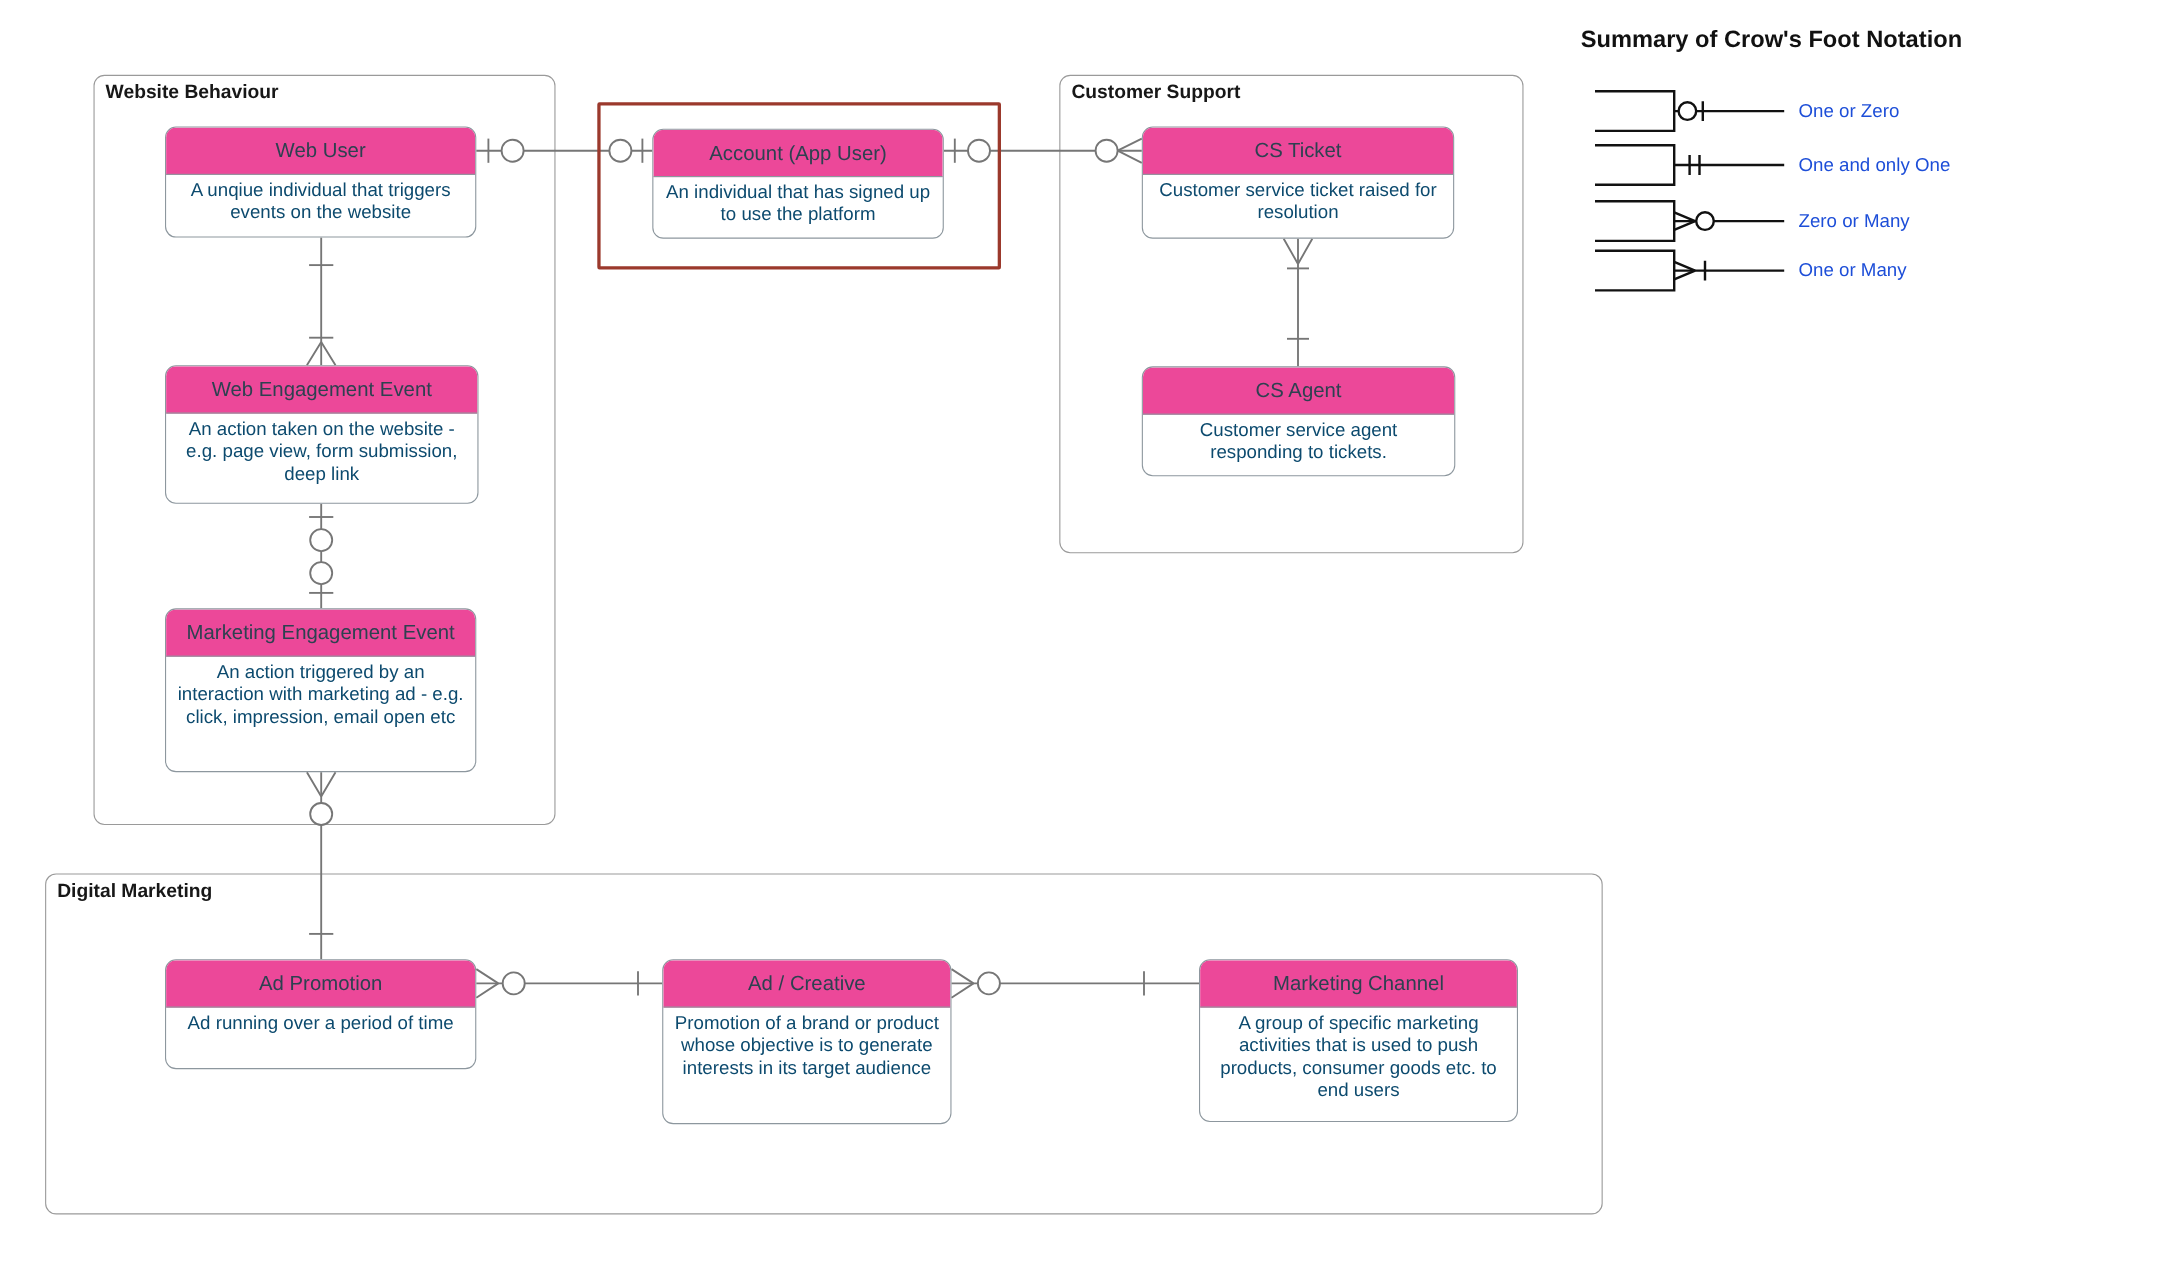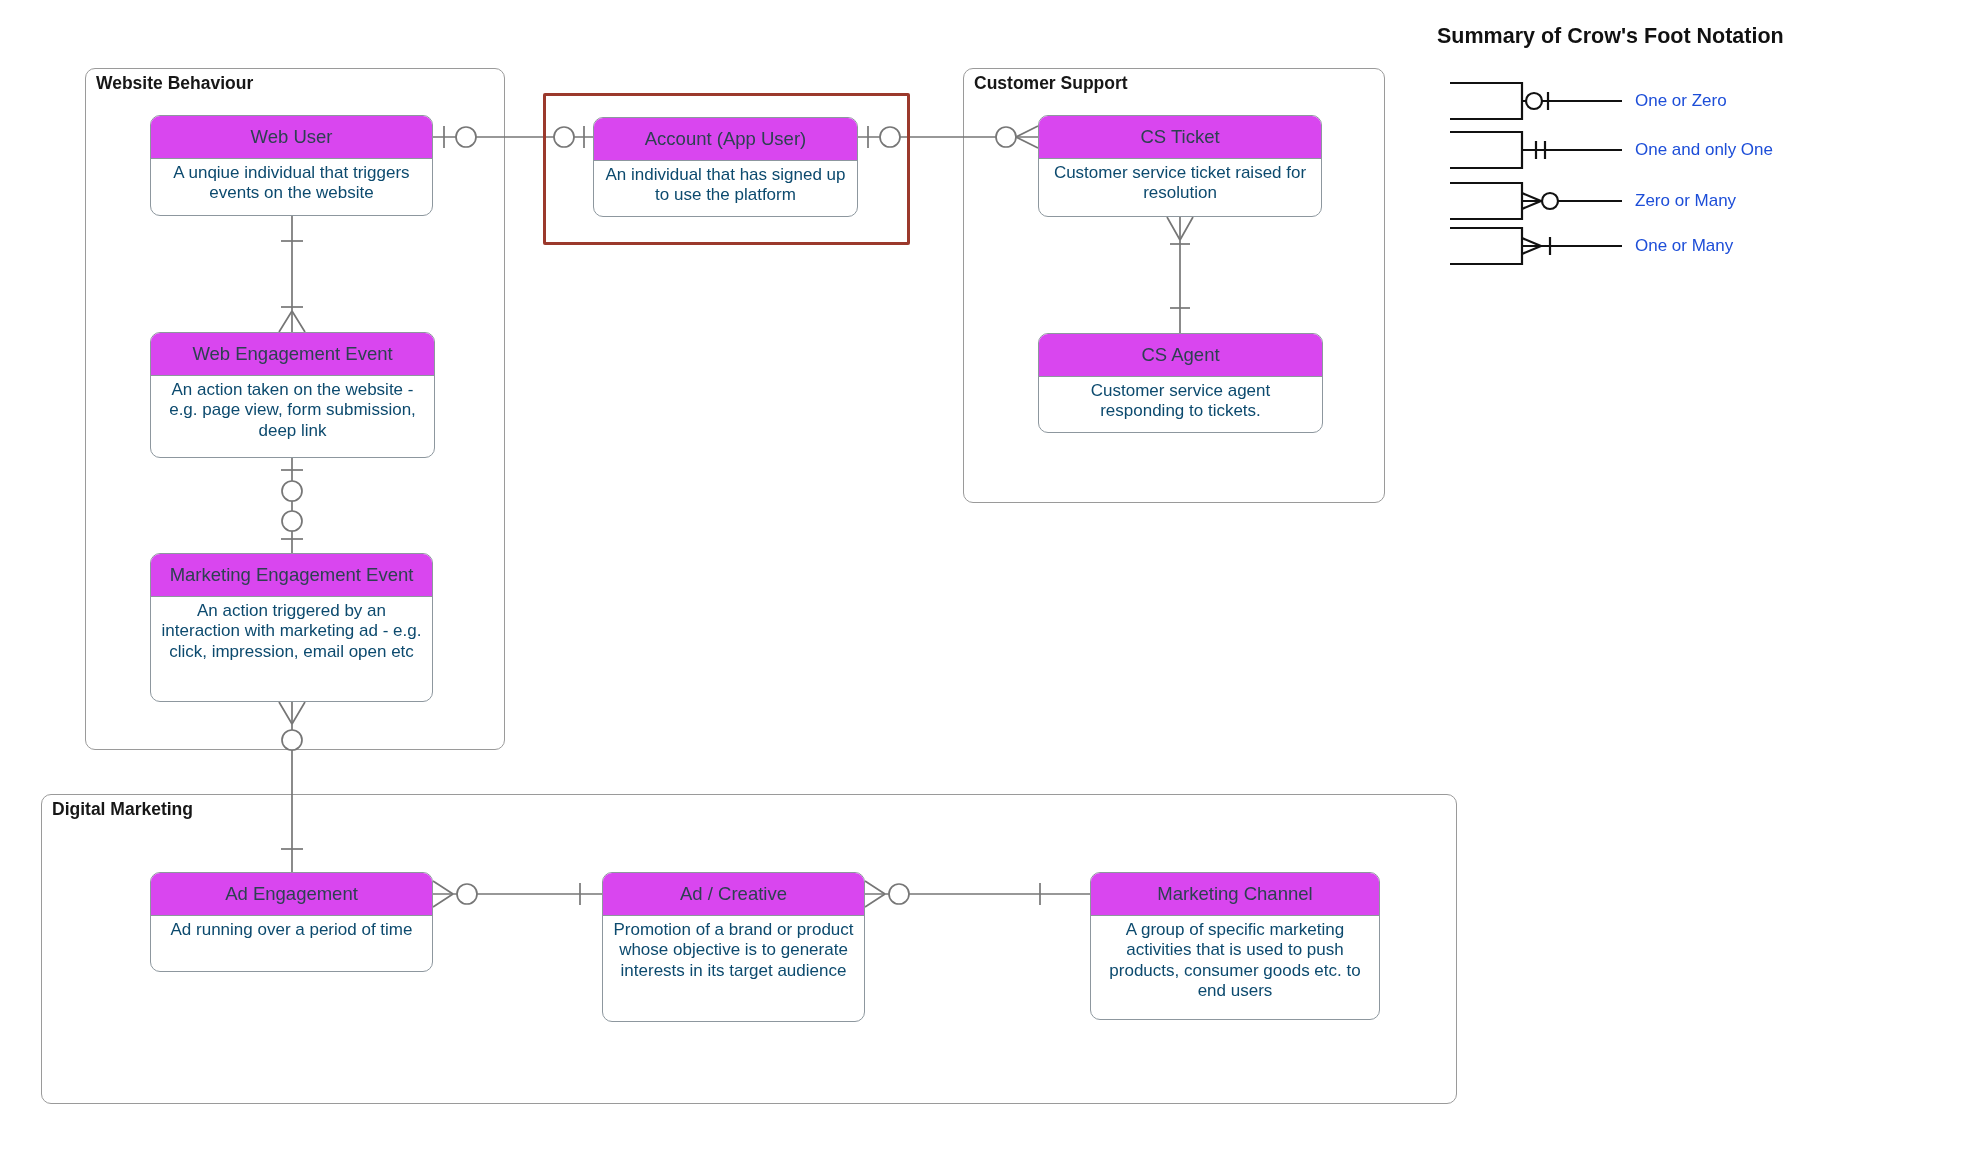--- a/index.html
+++ b/index.html
@@ -27,21 +27,21 @@
   .highlight-box{
     position:absolute;left:543px;top:93px;width:367px;height:152px;
     border:3px solid #9b392c;border-radius:2px;box-sizing:border-box;z-index:4;
   }
   
   .entity{
     position:absolute;background:#ffffff;border:1.6px solid #8d979e;border-radius:10px;
     box-sizing:border-box;z-index:3;overflow:hidden;
   }
   .entity-header{
-    height:43px;background:#d946ef;border-bottom:1.6px solid #8d979e;
+    height:43px;background:#ec4899;border-bottom:1.6px solid #8d979e;
     display:flex;align-items:center;justify-content:center;
     font-size:18.5px;color:#2d4150;box-sizing:border-box;
   }
   .entity-desc{
     margin:0 auto;padding-top:4px;text-align:center;
     font-size:17px;line-height:1.2;color:#0c4a6e;
   }
   .e-web-user{left:150px;top:115px;width:283px;height:101px;}
   .e-wee{left:150px;top:332px;width:285px;height:126px;}
   .e-mee{left:150px;top:553px;width:283px;height:149px;}
@@ -181,21 +181,21 @@
 
   <div class="entity e-cs-agent">
     <div class="entity-header">
       <span>CS Agent</span>
     </div>
     <div class="entity-desc d-cs-agent">Customer service agent responding to tickets.</div>
   </div>
 
   <div class="entity e-ad-placement">
     <div class="entity-header">
-      <span>Ad Engagement</span>
+      <span>Ad Promotion</span>
     </div>
     <div class="entity-desc d-ad-placement">Ad running over a period of time</div>
   </div>
 
   <div class="entity e-channel">
     <div class="entity-header">
       <span>Marketing Channel</span>
     </div>
     <div class="entity-desc d-channel">A group of specific marketing activities that is used to push products, consumer goods etc. to end users</div>
   </div>

